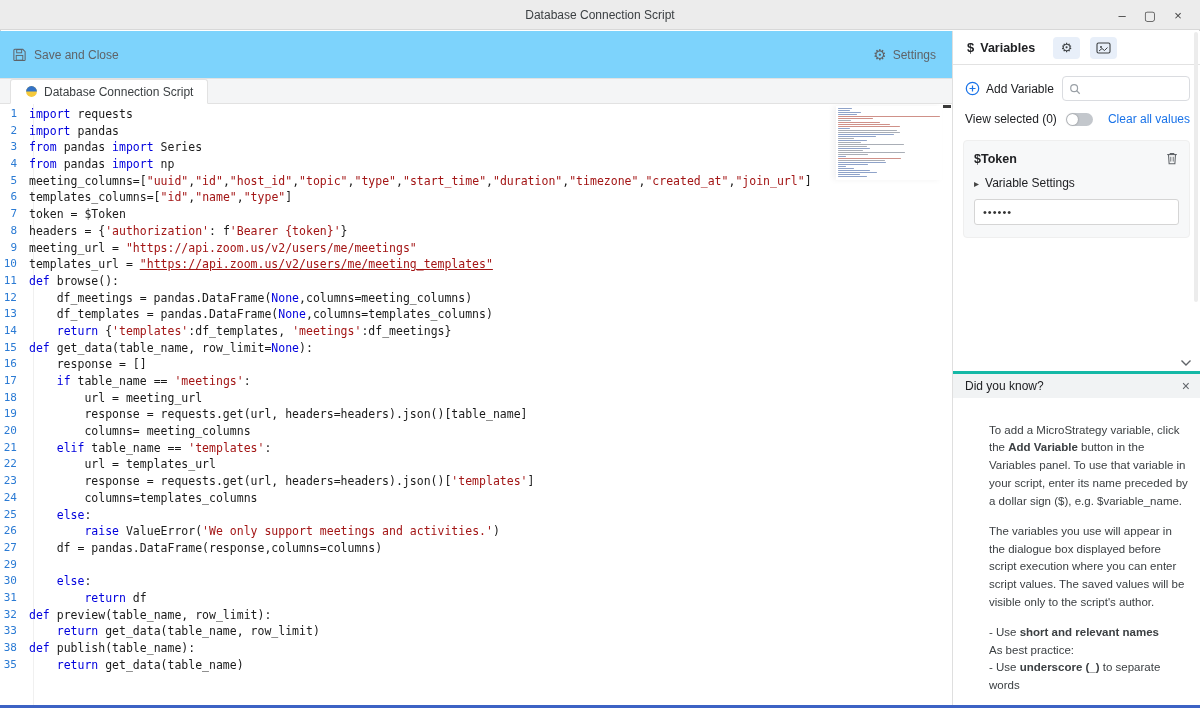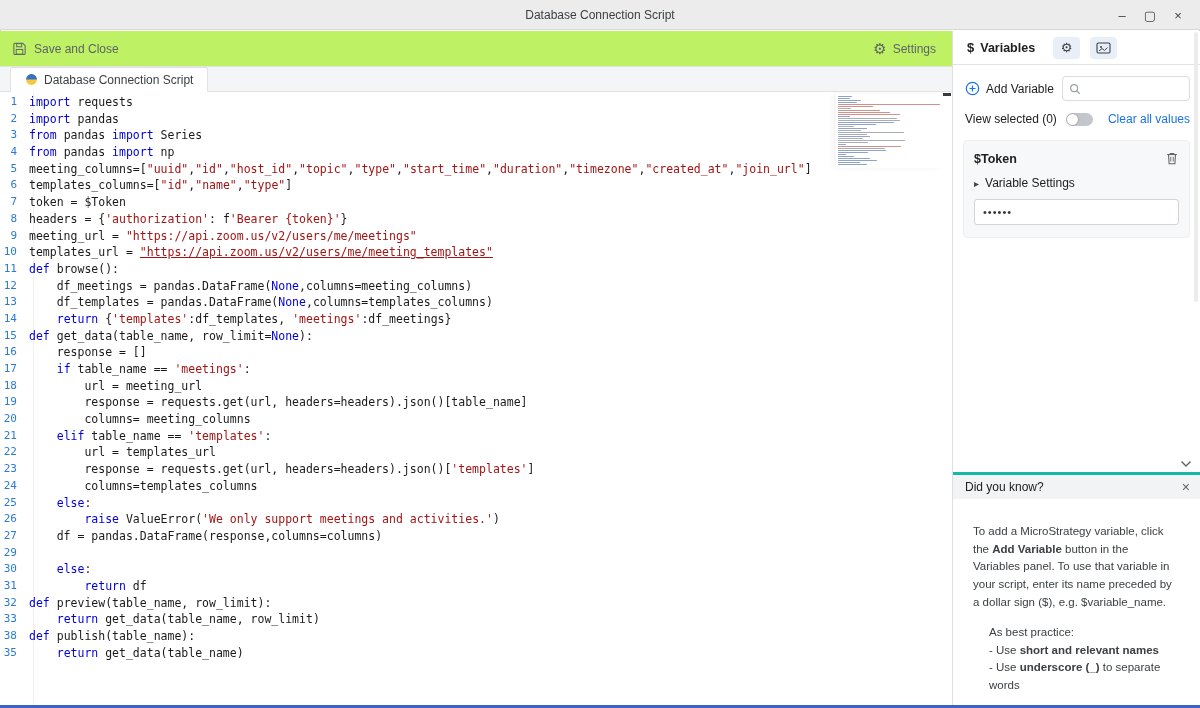--- a/index.html
+++ b/index.html
@@ -17,21 +17,21 @@
     display:flex; align-items:center; justify-content:center; }
   .titlebar .title { font-size:12px; color:#3c4043; }
   .win-controls { position:absolute; right:10px; top:0; height:30px;
     display:flex; align-items:center; gap:4px; }
   .win-btn { width:24px; height:24px; display:flex; align-items:center;
     justify-content:center; color:#444; font-size:13px; cursor:default; }
 
   
   .left-col { position:absolute; top:31px; left:0; width:952px; bottom:3px;
     display:flex; flex-direction:column; background:#fff; }
-  .toolbar { height:36px; flex:none; background:#bef264;
+  .toolbar { height:48px; flex:none; background:#7dd3fc;
     border-bottom:1px solid #e2e2e2; display:flex; align-items:center; }
   .tool-left { display:flex; align-items:center; gap:7px; margin-left:12px; color:#5f6368; }
   .tool-right { display:flex; align-items:center; gap:6px; margin-left:auto; margin-right:16px; color:#5f6368; }
   .gear-glyph { font-size:15px; color:#5f6368; line-height:1; }
 
   .tabbar { height:25px; flex:none; background:#f4f5f6; border-bottom:1px solid #e2e2e2;
     display:flex; align-items:flex-end; }
   .tab { height:25px; margin-left:10px; margin-bottom:-1px; background:#fff;
     border:1px solid #e2e2e2; border-bottom:1px solid #fff;
     border-top-left-radius:3px; border-top-right-radius:3px;
@@ -98,21 +98,21 @@
     background:#ececec; border-radius:2px; }
   .scroll-more { position:absolute; right:8px; bottom:4px; }
 
   .dyk { flex:none; border-top:3px solid #14b8a6; }
   .dyk-header { height:24px; background:#f1f3f4; display:flex; align-items:center;
     padding:0 10px 0 12px; color:#202124; }
   .dyk-close { margin-left:auto; color:#5f6368; font-size:14px; line-height:1; }
   .dyk-body { padding:12px 12px 10px 14px; font-size:11.5px; color:#3c4043; line-height:1.55; }
   .dyk-headline { display:flex; gap:6px; color:#202124; font-weight:bold; }
   .dyk-headline .txt { width:196px; }
-  .dyk-body p { margin:12px 0 0 6px; width:200px; }
+  .dyk-body p { margin:12px 0 0 22px; width:200px; }
   .bp { margin:12px 0 0 22px; width:204px; }
   .bp .bp-line { display:block; }
 
   .bottom-edge { position:absolute; left:0; right:0; bottom:0; height:3px; background:#3c62c4; }
 
   svg { display:block; }
 </style>
 </head>
 <body>
 
@@ -321,23 +321,24 @@
       </div>
     </div>
 
     <div class="dyk">
       <div class="dyk-header">
         <span>Did you know?</span>
         <span class="dyk-close">×</span>
       </div>
       <div class="dyk-body">
         <p><span>To add a MicroStrategy variable, click the </span><b>Add Variable</b><span> button in the Variables panel. To use that variable in your script, enter its name preceded by a dollar sign ($), e.g. $variable_name.</span></p>
+        <p>The variables you use will appear in the dialogue box displayed before script execution where you can enter script values. The saved values will be visible only to the script's author.</p>
         <div class="bp">
+          <span class="bp-line"><span>- Use </span><b>short and relevant names</b></span>
           <span class="bp-line">As best practice:</span>
-          <span class="bp-line"><span>- Use </span><b>short and relevant names</b></span>
           <span class="bp-line"><span>- Use </span><b>underscore (_)</b><span> to separate words</span></span>
         </div>
       </div>
     </div>
   </div>
 
   <div class="bottom-edge"></div>
 </div>
 
 </body></html>

